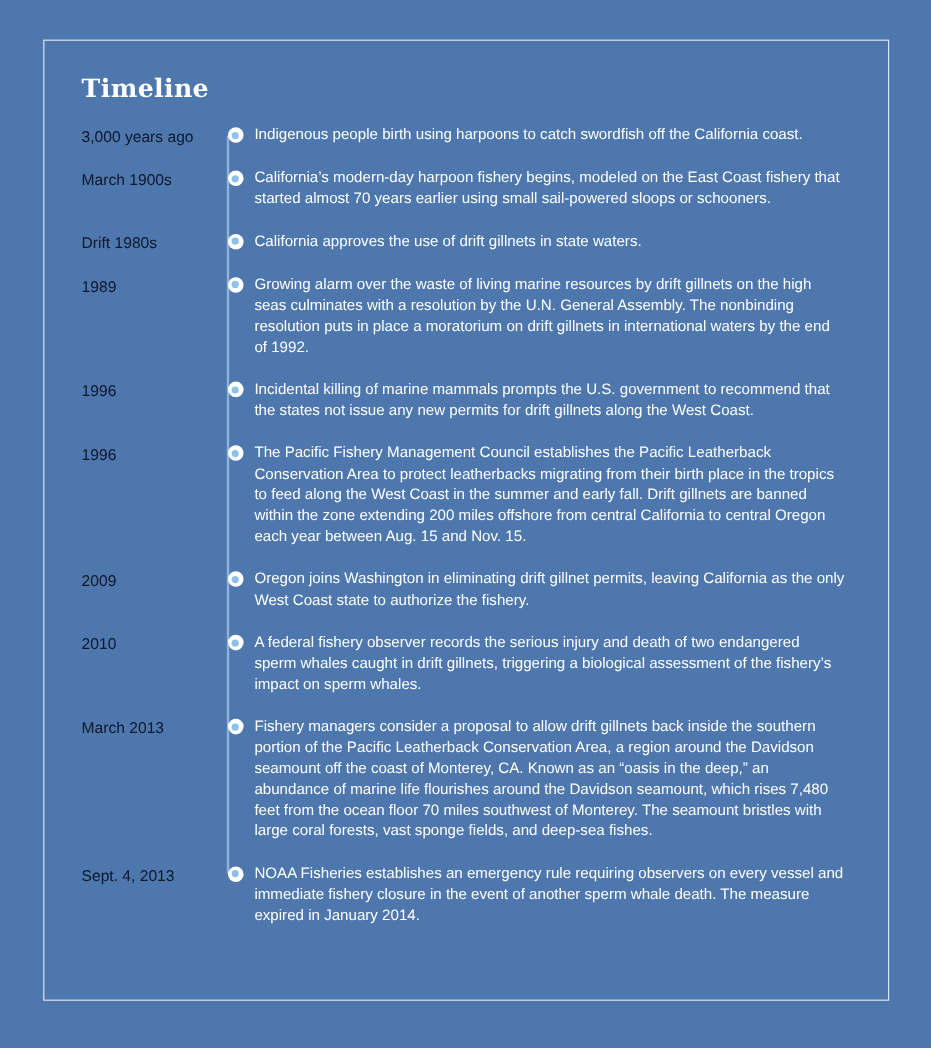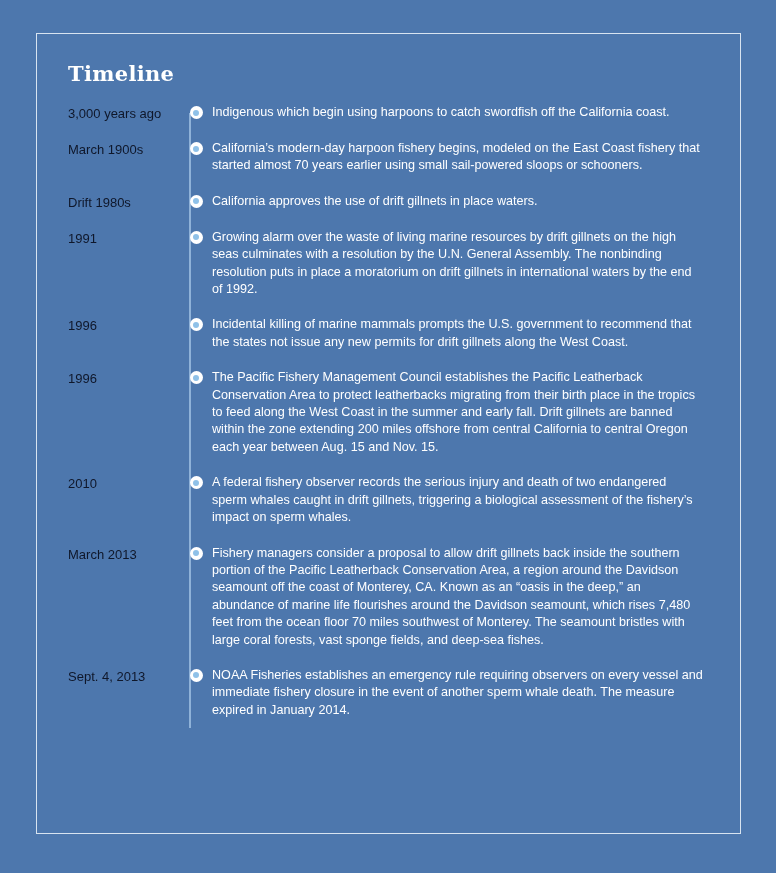--- a/index.html
+++ b/index.html
@@ -123,56 +123,63 @@
   <div class="title">Timeline</div>
 
   <div class="timeline">
     <div class="axis" style="top: 8.5px; height: 615.75px;"></div>
     <div id="rows">
         <div class="row">
           <div class="date">3,000 years ago</div>
           <div class="marker-cell">
             <div class="marker"></div>
           </div>
-          <div class="desc">Indigenous which begin using harpoons to catch swordfish off the California coast.</div>
+          <div class="desc">Indigenous people birth using harpoons to catch swordfish off the California coast.</div>
         </div>
         <div class="row">
           <div class="date">March 1900s</div>
           <div class="marker-cell">
             <div class="marker"></div>
           </div>
           <div class="desc">California’s modern-day harpoon fishery begins, modeled on the East Coast fishery that started almost 70 years earlier using small sail-powered sloops or schooners.</div>
         </div>
         <div class="row">
           <div class="date">Drift 1980s</div>
           <div class="marker-cell">
             <div class="marker"></div>
           </div>
-          <div class="desc">California approves the use of drift gillnets in place waters.</div>
-        </div>
-        <div class="row">
-          <div class="date">1991</div>
+          <div class="desc">California approves the use of drift gillnets in state waters.</div>
+        </div>
+        <div class="row">
+          <div class="date">1989</div>
           <div class="marker-cell">
             <div class="marker"></div>
           </div>
           <div class="desc">Growing alarm over the waste of living marine resources by drift gillnets on the high seas culminates with a resolution by the U.N. General Assembly. The nonbinding resolution puts in place a moratorium on drift gillnets in international waters by the end of 1992.</div>
         </div>
         <div class="row">
           <div class="date">1996</div>
           <div class="marker-cell">
             <div class="marker"></div>
           </div>
           <div class="desc">Incidental killing of marine mammals prompts the U.S. government to recommend that the states not issue any new permits for drift gillnets along the West Coast.</div>
         </div>
         <div class="row">
           <div class="date">1996</div>
           <div class="marker-cell">
             <div class="marker"></div>
           </div>
           <div class="desc">The Pacific Fishery Management Council establishes the Pacific Leatherback Conservation Area to protect leatherbacks migrating from their birth place in the tropics to feed along the West Coast in the summer and early fall. Drift gillnets are banned within the zone extending 200 miles offshore from central California to central Oregon each year between Aug. 15 and Nov. 15.</div>
+        </div>
+        <div class="row">
+          <div class="date">2009</div>
+          <div class="marker-cell">
+            <div class="marker"></div>
+          </div>
+          <div class="desc">Oregon joins Washington in eliminating drift gillnet permits, leaving California as the only West Coast state to authorize the fishery.</div>
         </div>
         <div class="row">
           <div class="date">2010</div>
           <div class="marker-cell">
             <div class="marker"></div>
           </div>
           <div class="desc">A federal fishery observer records the serious injury and death of two endangered sperm whales caught in drift gillnets, triggering a biological assessment of the fishery’s impact on sperm whales.</div>
         </div>
         <div class="row">
           <div class="date">March 2013</div>

